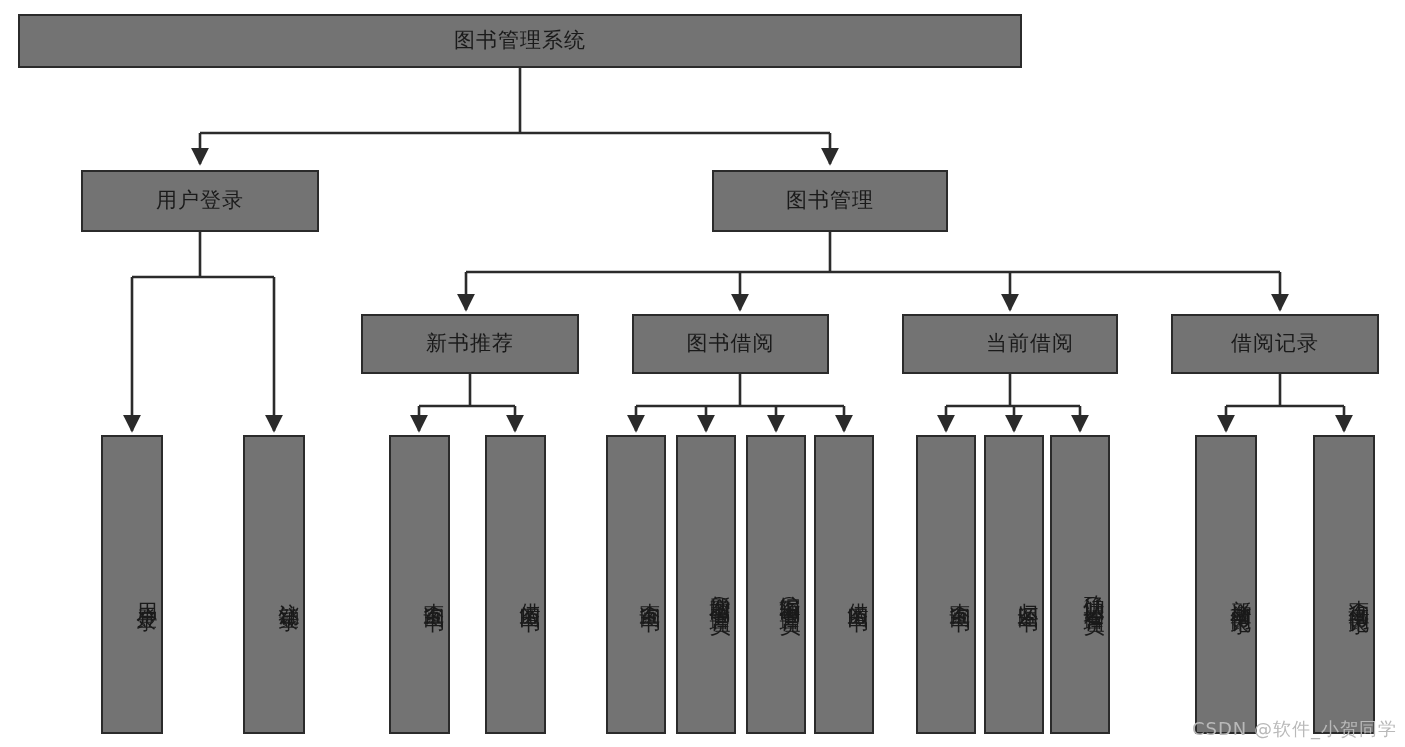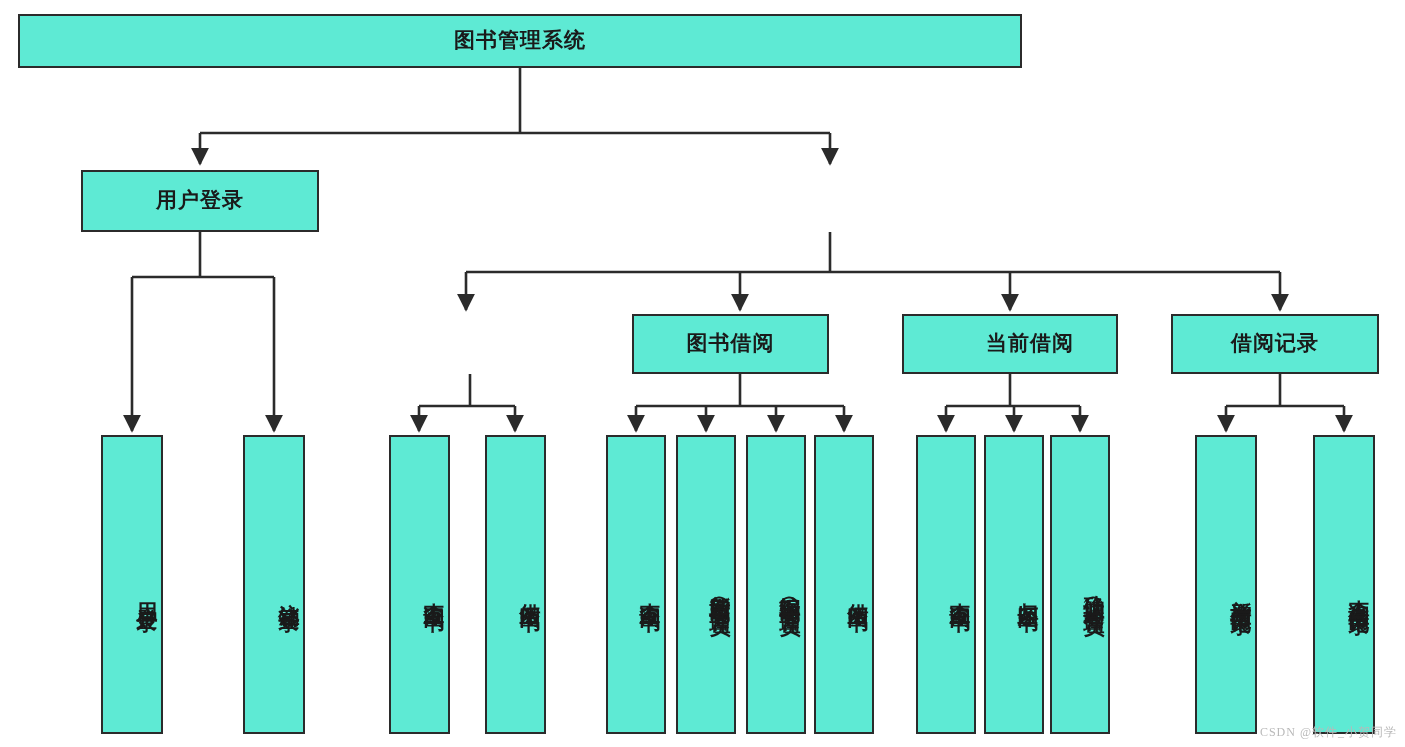--- a/index.html
+++ b/index.html
@@ -21,27 +21,26 @@
     position: absolute;
     left: 0;
     top: 0;
     width: 1405px;
     height: 747px;
     pointer-events: none;
   }
   .node {
     position: absolute;
     box-sizing: border-box;
-    background: #5eead4;
+    background: #737373;
     border: 2px solid #2b2b2b;
     display: flex;
     align-items: center;
     justify-content: center;
     color: #1a1a1a;
-    font-weight: bold;
   }
   .node.horiz {
     font-size: 21px;
     letter-spacing: 1px;
     line-height: 1.2;
   }
   .node.vert {
     writing-mode: vertical-rl;
     text-orientation: upright;
     font-size: 21px;
@@ -55,26 +54,25 @@
     white-space: nowrap;
   }
   .node.vert .lbl {
     writing-mode: vertical-rl;
     text-orientation: upright;
   }
   #watermark {
     position: absolute;
     right: 8px;
     bottom: 6px;
-    font-size: 12px;
+    font-size: 18px;
     color: #b9b9b9;
     letter-spacing: 1px;
     user-select: none;
     white-space: nowrap;
-    font-family: Liberation Serif, serif;
   }
 </style>
 </head>
 <body>
 
 <div id="canvas">
 
   <svg id="wires" viewBox="0 0 1405 747" xmlns="http://www.w3.org/2000/svg">
     <defs>
       <marker id="arrow" viewBox="0 0 10 10" refX="9" refY="5" markerWidth="7" markerHeight="7" orient="auto-start-reverse">
@@ -128,21 +126,27 @@
     </g>
   </svg>
 
   <div class="node horiz" style="left:18px;top:14px;width:1004px;height:54px;">
     <span class="lbl">图书管理系统</span>
   </div>
 
   <div class="node horiz" style="left:81px;top:170px;width:238px;height:62px;">
     <span class="lbl">用户登录</span>
   </div>
-
+  <div class="node horiz" style="left:712px;top:170px;width:236px;height:62px;">
+    <span class="lbl">图书管理</span>
+  </div>
+
+  <div class="node horiz" style="left:361px;top:314px;width:218px;height:60px;">
+    <span class="lbl">新书推荐</span>
+  </div>
   <div class="node horiz" style="left:632px;top:314px;width:197px;height:60px;">
     <span class="lbl">图书借阅</span>
   </div>
   <div class="node horiz" style="left:902px;top:314px;width:216px;height:60px;padding-left:40px;">
     <span class="lbl">当前借阅</span>
   </div>
   <div class="node horiz" style="left:1171px;top:314px;width:208px;height:60px;">
     <span class="lbl">借阅记录</span>
   </div>
 

